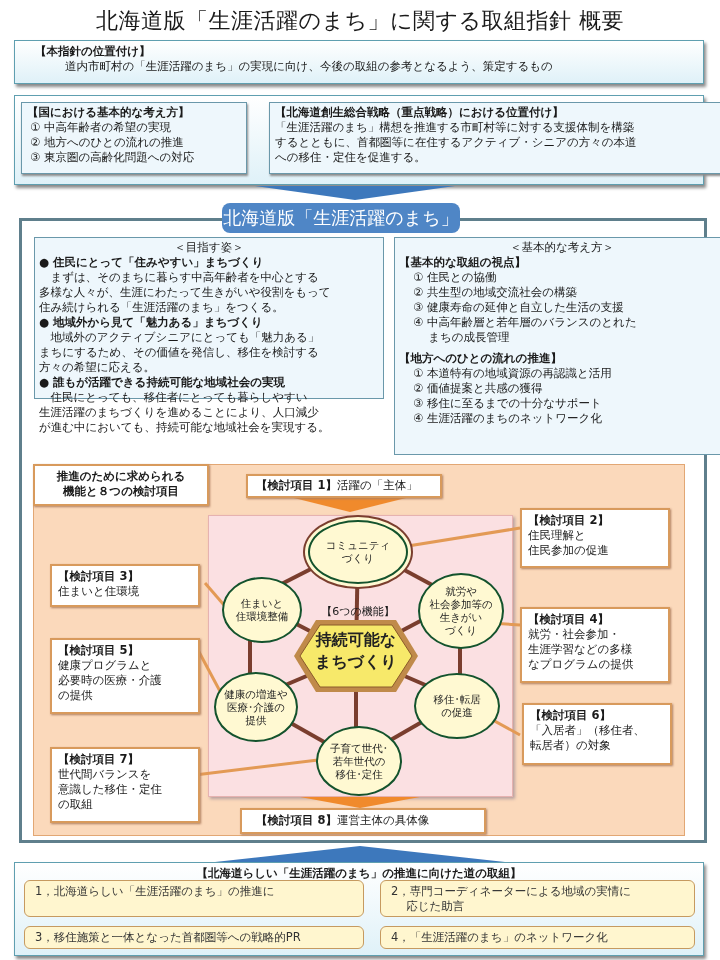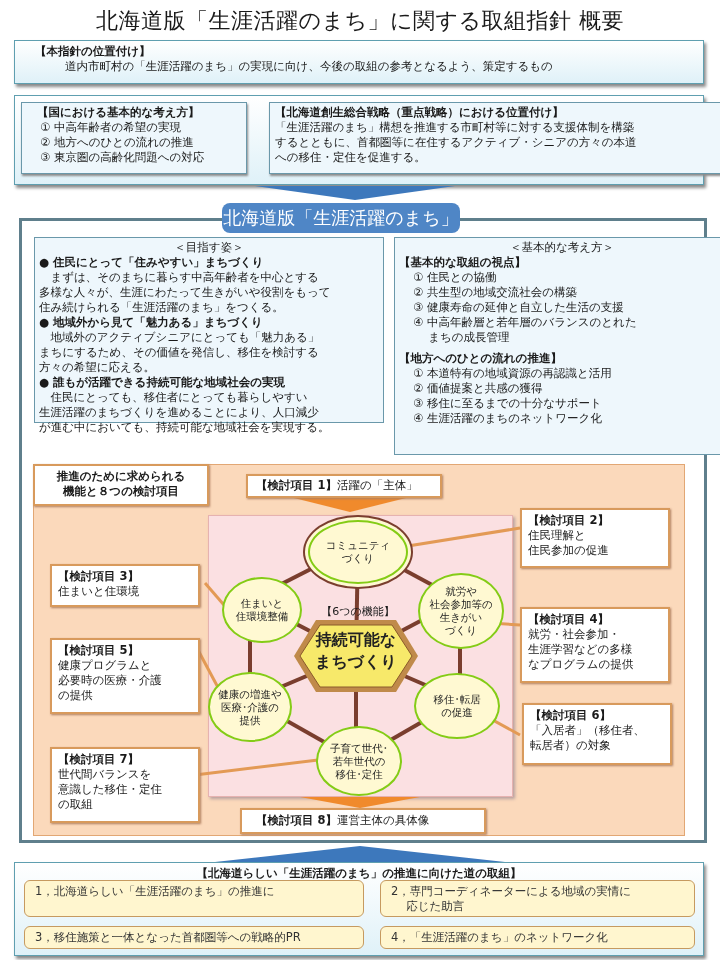--- a/index.html
+++ b/index.html
@@ -19,58 +19,58 @@
                line-height: 29px; }
 
   .arrow-down { width: 0; height: 0; border-left: 100px solid transparent; border-right: 100px solid transparent;
                 border-top: 14px solid #3d78bc; }
 
   .orange-area { background: #fbd9bb; border: 1px solid #e2a774; }
   .orange-box { background: #ffffff; border: 2px solid #d89a5c; font-size: 11.5px; line-height: 15px;
                 padding: 3px 6px; box-shadow: 1px 1px 2px #b08060; }
   .pink-area { background: #fbe0e2; border: 1px solid #e6b2b0; box-shadow: 2px 2px 3px #b8a0a0; }
 
-  .circle { position: absolute; border-radius: 50%; background: #fff9d2; border: 2px solid #84cc16;
+  .circle { position: absolute; border-radius: 50%; background: #fff9d2; border: 2px solid #14532d;
             display: flex; align-items: center; justify-content: center; text-align: center;
             font-size: 10.5px; line-height: 13px; color: #222; }
 
   .bottom-btn { position: absolute; background: #fff6cf; border: 1px solid #c69a60; border-radius: 6px;
                 font-size: 11.5px; line-height: 15px; padding: 3px 10px; color: #333; }
 </style>
 </head>
 <body>
 
 <div class="abs title">北海道版「生涯活躍のまち」に関する取組指針 概要</div>
 
 <div class="abs blue-panel" style="left:14px; top:40px; width:690px; height:44px; padding:3px 0 0 20px;">
   <div class="txt bold">【本指針の位置付け】</div>
   <div class="txt" style="padding-left:30px;">道内市町村の「生涯活躍のまち」の実現に向け、今後の取組の参考となるよう、策定するもの</div>
 </div>
 
 <div class="abs blue-panel" style="left:14px; top:95px; width:690px; height:90px;">
-  <div class="abs pale-panel" style="left:6px; top:6px; width:226px; height:72px; padding:2px 15px;">
+  <div class="abs pale-panel" style="left:6px; top:6px; width:226px; height:72px; padding:2px 5px;">
     <div class="txt bold">【国における基本的な考え方】</div>
     <div class="txt" style="padding-left:3px;">① 中高年齢者の希望の実現</div>
     <div class="txt" style="padding-left:3px;">② 地方へのひとの流れの推進</div>
     <div class="txt" style="padding-left:3px;">③ 東京圏の高齢化問題への対応</div>
   </div>
   <div class="abs pale-panel" style="left:254px; top:6px; width:468px; height:72px; padding:2px 5px;">
     <div class="txt bold">【北海道創生総合戦略（重点戦略）における位置付け】</div>
     <div class="txt">「生涯活躍のまち」構想を推進する市町村等に対する支援体制を構築</div>
     <div class="txt">するとともに、首都圏等に在住するアクティブ・シニアの方々の本道</div>
     <div class="txt">への移住・定住を促進する。</div>
   </div>
 </div>
 
 <div class="abs arrow-down" style="left:255px; top:186px;"></div>
 
 <div class="abs big-frame" style="left:19px; top:218px; width:688px; height:625px;"></div>
 <div class="abs tab-label" style="left:222px; top:203px; width:238px; height:30px;">北海道版「生涯活躍のまち」</div>
 
-<div class="abs pale-panel" style="left:34px; top:237px; width:350px; height:186px; padding:2px 4px; box-shadow:none;">
+<div class="abs pale-panel" style="left:34px; top:237px; width:350px; height:162px; padding:2px 4px; box-shadow:none;">
   <div class="txt" style="text-align:center;">＜目指す姿＞</div>
   <div class="txt bold">● 住民にとって「住みやすい」まちづくり</div>
   <div class="txt">　まずは、そのまちに暮らす中高年齢者を中心とする</div>
   <div class="txt">多様な人々が、生涯にわたって生きがいや役割をもって</div>
   <div class="txt">住み続けられる「生涯活躍のまち」をつくる。</div>
   <div class="txt bold">● 地域外から見て「魅力ある」まちづくり</div>
   <div class="txt">　地域外のアクティブシニアにとっても「魅力ある」</div>
   <div class="txt">まちにするため、その価値を発信し、移住を検討する</div>
   <div class="txt">方々の希望に応える。</div>
   <div class="txt bold">● 誰もが活躍できる持続可能な地域社会の実現</div>
@@ -205,21 +205,21 @@
     <div>の促進</div>
   </div>
 </div>
 <div class="circle" style="left:316px; top:726px; width:86px; height:70px;">
   <div>
     <div>子育て世代･</div>
     <div>若年世代の</div>
     <div>移住･定住</div>
   </div>
 </div>
-<div class="circle" style="left:208px; top:672px; width:84px; height:70px;">
+<div class="circle" style="left:214px; top:672px; width:84px; height:70px;">
   <div>
     <div>健康の増進や</div>
     <div>医療･介護の</div>
     <div>提供</div>
   </div>
 </div>
 <div class="circle" style="left:222px; top:577px; width:80px; height:66px;">
   <div>
     <div>住まいと</div>
     <div>住環境整備</div>

